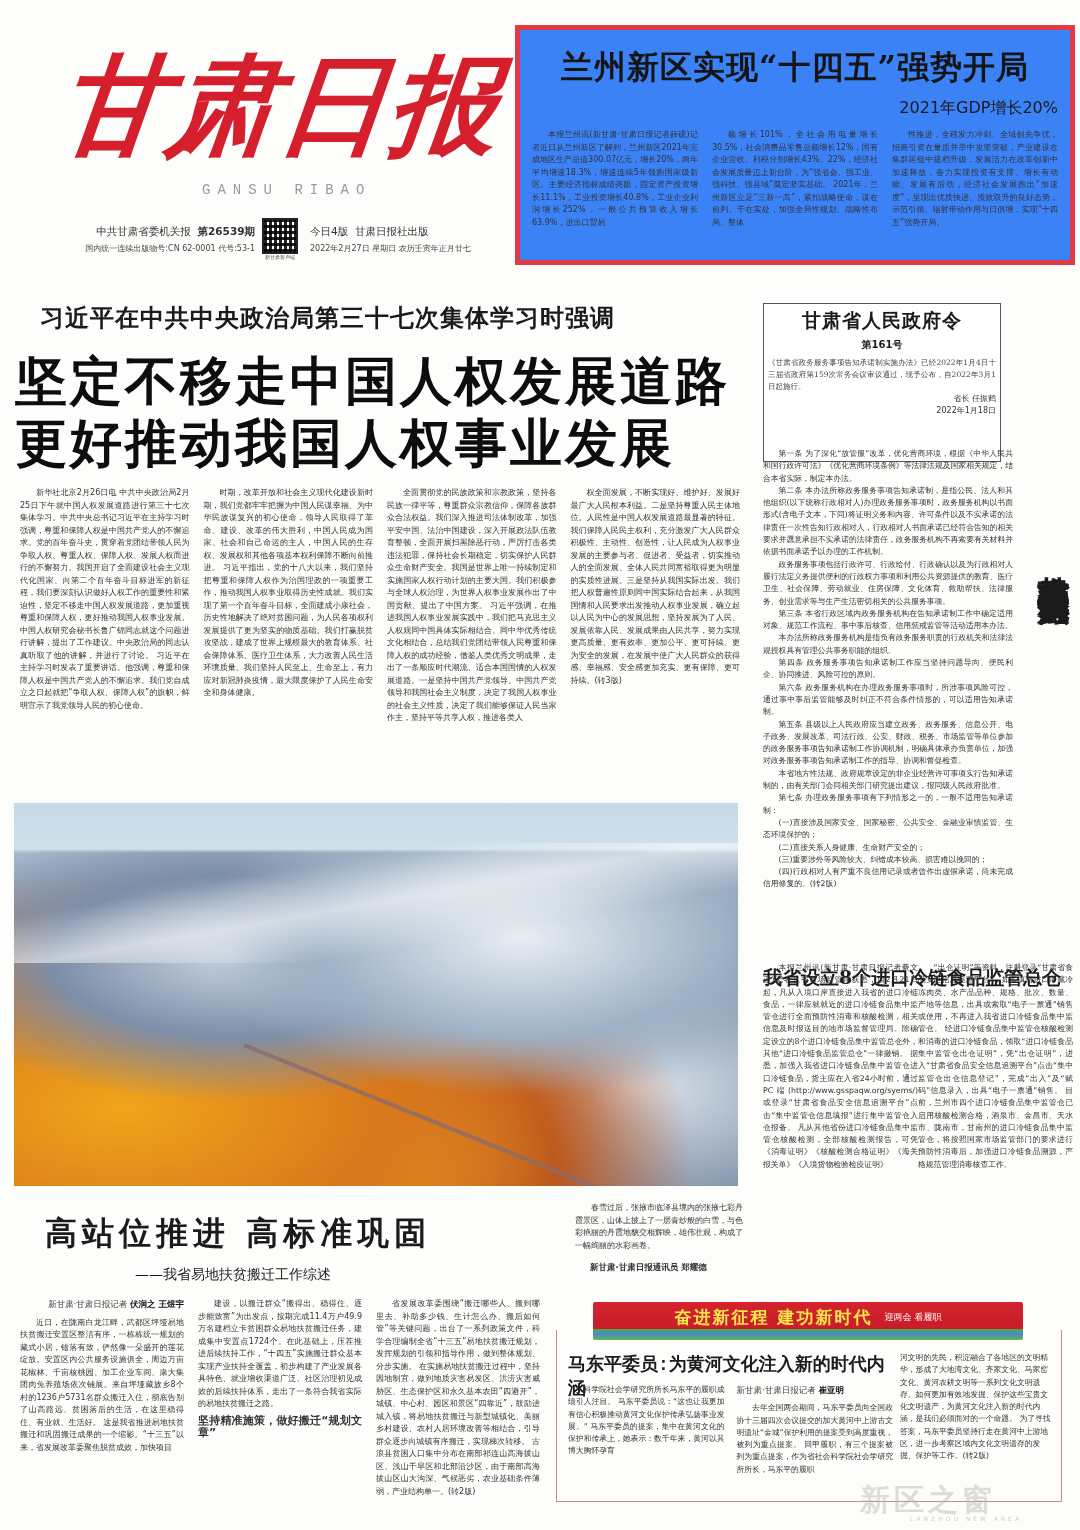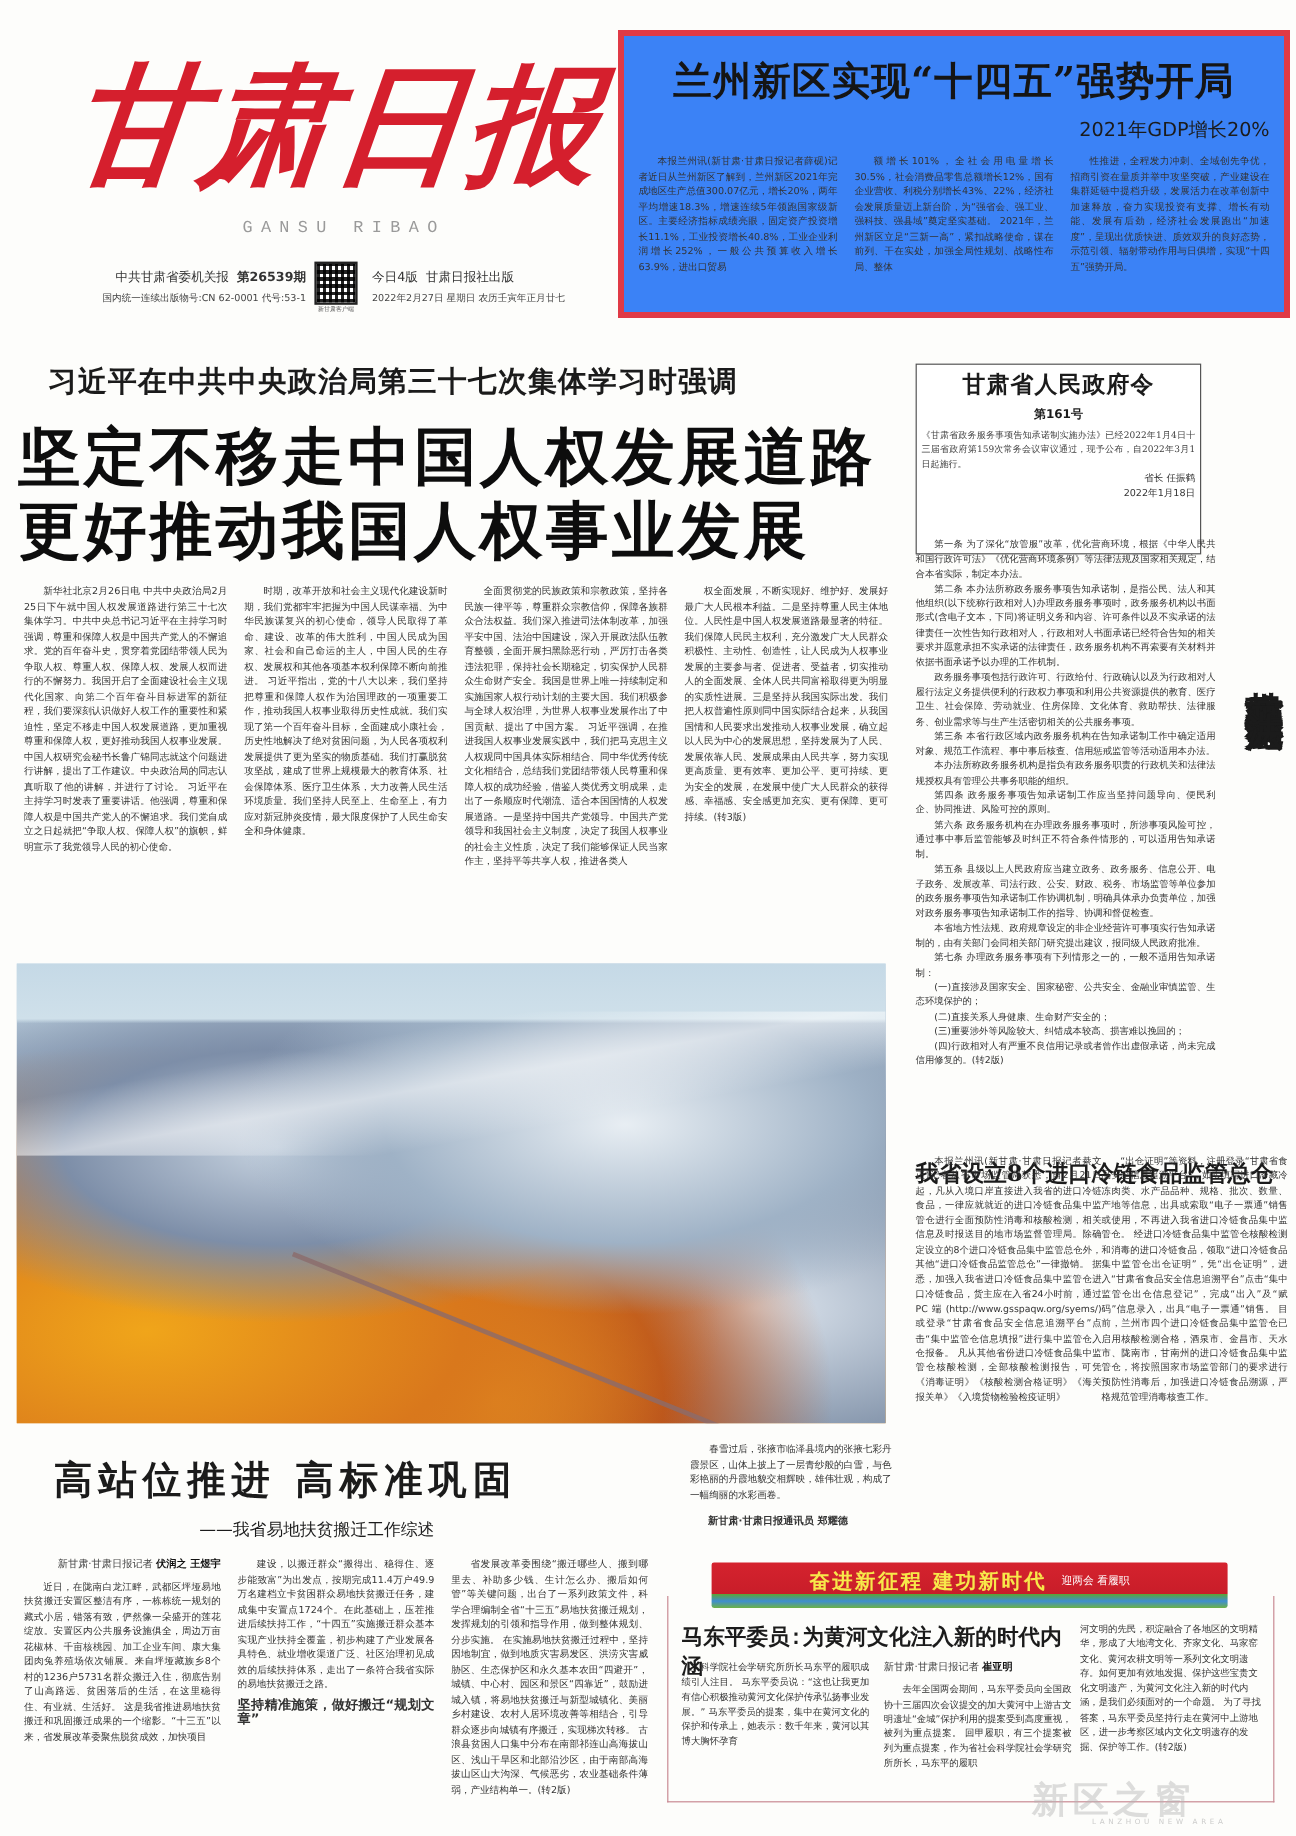--- a/index.html
+++ b/index.html
@@ -42,21 +42,21 @@
       radial-gradient(ellipse at 30% 40%, #c7d3e0 0%, #7d8ea8 25%, transparent 45%),
       radial-gradient(ellipse at 15% 80%, #f0a51a 0%, #d9781c 30%, transparent 55%),
       radial-gradient(ellipse at 55% 95%, #e39326 0%, #b9531c 25%, transparent 50%),
       radial-gradient(ellipse at 85% 75%, #dde5ee 0%, #6c7f99 35%, transparent 60%),
       linear-gradient(180deg, #c5d9e6 0%, #8a9bb3 30%, #a56a3a 60%, #d88b25 100%); }
   .photo .road { position: absolute; left: 230px; top: 240px; width: 520px; height: 4px; background: #8b6b6b; transform: rotate(22deg); transform-origin: left; opacity: .8; }
   .photo .ridge { position: absolute; left: 0; top: 40px; width: 724px; height: 120px; background: linear-gradient(170deg, transparent 30%, rgba(255,255,255,.55) 50%, transparent 70%); }
 
   
   .feat-title { left: 45px; top: 1212px; width: 460px; font-family: "DejaVu Serif", serif; font-weight: bold; font-size: 32px; letter-spacing: 5px; }
-  .feat-sub { left: 135px; top: 1266px; width: 300px; font-size: 14px; margin-left: 31px; }
+  .feat-sub { left: 135px; top: 1266px; width: 300px; font-size: 14px; }
   .caption { left: 575px; top: 1202px; width: 168px; font-family: "DejaVu Serif", serif; font-size: 8px; line-height: 12.5px; color: #333; text-indent: 2em; }
   .caption-credit { left: 590px; top: 1262px; width: 160px; font-size: 8.5px; font-weight: bold; color: #333; }
   .feat-cols { left: 20px; top: 1298px; width: 520px; height: 205px; display: flex; gap: 14px; }
   .feat-cols .col { font-size: 8px; line-height: 12.5px; }
   .byline { font-size: 8.5px; text-align: right; color: #444; }
   .byline b { color: #111; }
   .subhead { font-size: 11px; font-weight: bold; color: #333; margin: 4px 0; }
 
   
   .govbox { left: 763px; top: 303px; width: 238px; height: 159px; border: 1.5px solid #555; padding: 4px; text-align: center; background: #fff; }

